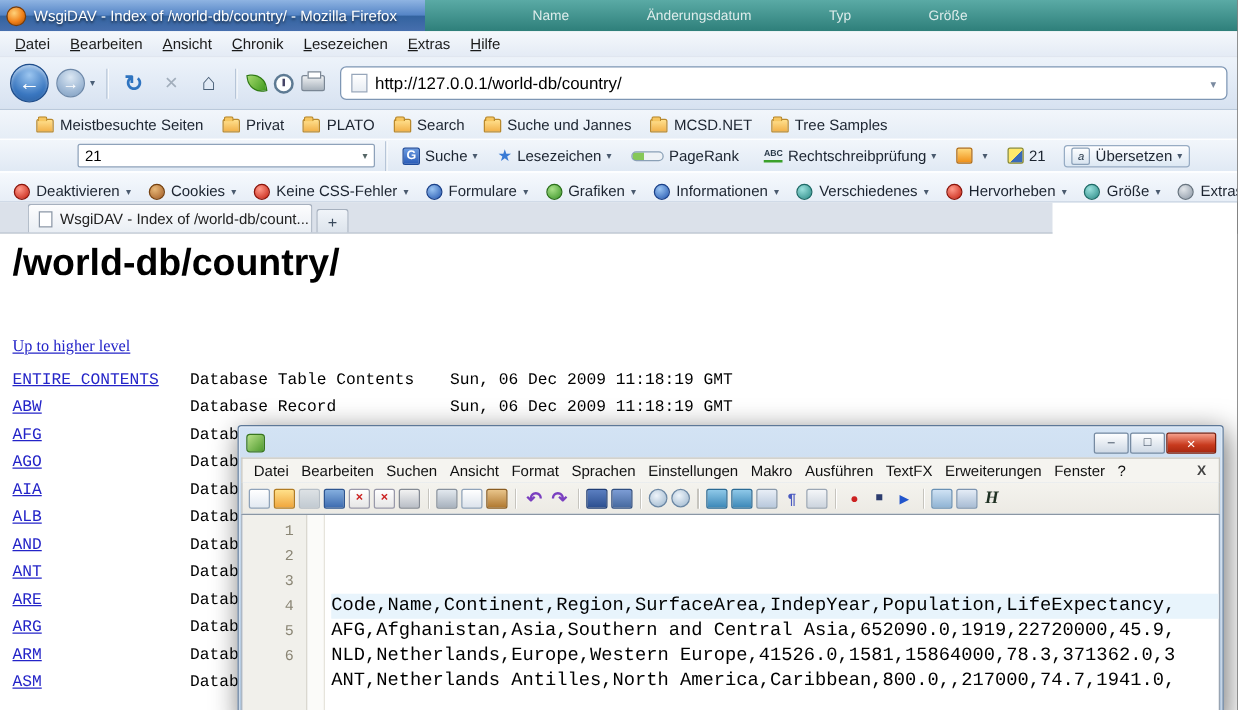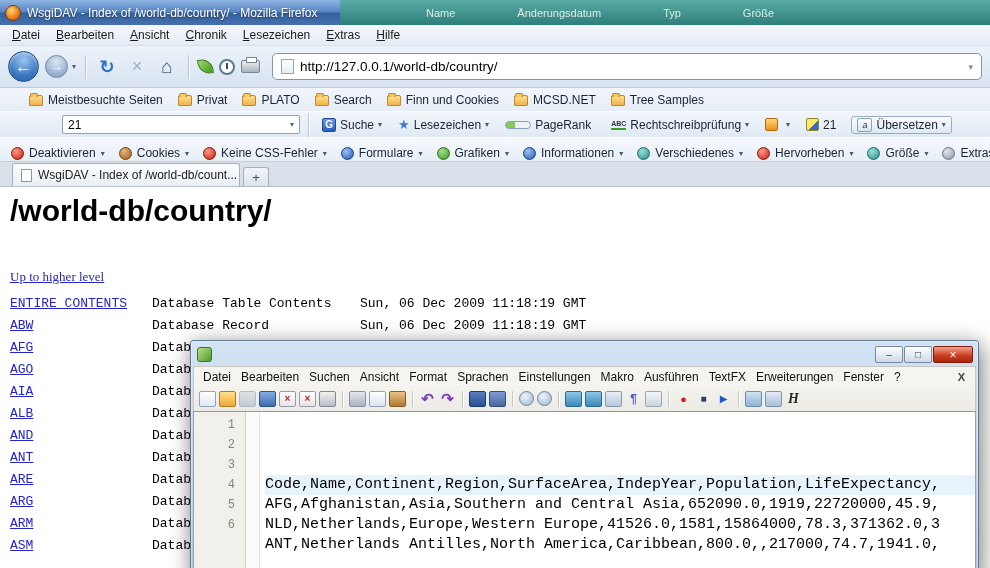--- a/index.html
+++ b/index.html
@@ -100,22 +100,22 @@
   .wd-ico { width:13px; height:13px; border-radius:50%; flex:0 0 auto; }
   .wc-red   { background:radial-gradient(circle at 35% 30%, #ff9a8a, #c41f10); border:1px solid #8a140a; }
   .wc-brown { background:radial-gradient(circle at 35% 30%, #e8b878, #a05a24); border:1px solid #74400f; }
   .wc-blue  { background:radial-gradient(circle at 35% 30%, #9ac4f2, #2457b0); border:1px solid #1a4088; }
   .wc-green { background:radial-gradient(circle at 35% 30%, #a8e088, #3a9428); border:1px solid #2a701a; }
   .wc-teal  { background:radial-gradient(circle at 35% 30%, #9ae0dc, #2a8a86); border:1px solid #1e6a66; }
   .wc-gray  { background:radial-gradient(circle at 35% 30%, #e2e6ea, #8a96a4); border:1px solid #68747f; }
   .wd-caret { font-size:8px; color:#4a5a6e; }
 
   
-  #tabbar { position:absolute; left:0; top:162px; width:990px; height:25px; background:#dbe1ea;
-    border-bottom:1px solid #b4bdc9; display:flex; align-items:flex-end; padding-left:12px; }
+  #tabbar { position:absolute; left:0; top:162px; width:842px; height:25px; background:#dbe1ea;
+    border-bottom:1px solid #b4bdc9; display:flex; align-items:flex-end; padding-left:22px; }
   #tab-active { width:228px; height:23px; background:linear-gradient(#fdfdfe,#e9eef4);
     border:1px solid #a6b0be; border-bottom:none; border-radius:3px 3px 0 0;
     display:flex; align-items:center; gap:6px; padding:0 8px; font-size:12px; color:#222; overflow:hidden; white-space:nowrap; }
   .doc-ico { width:11px; height:13px; background:#fff; border:1px solid #8a96a6; flex:0 0 auto; }
   #tab-new { width:26px; height:19px; margin-left:3px; background:linear-gradient(#f0f4f9,#dde4ec);
     border:1px solid #a6b0be; border-bottom:none; border-radius:3px 3px 0 0;
     display:flex; align-items:center; justify-content:center; font-size:13px; color:#3a4a5c; }
 
   
   #content { position:absolute; left:0; top:187px; width:990px; height:381px; background:#fff; }
@@ -264,21 +264,21 @@
         <span>PLATO</span>
       </span>
 
       <span class="bm">
         <span class="bm-ico icon-folder"></span>
         <span>Search</span>
       </span>
 
       <span class="bm">
         <span class="bm-ico icon-folder"></span>
-        <span>Finn und Cookies</span>
+        <span>Suche und Jannes</span>
       </span>
 
 
       <span class="bm">
         <span class="bm-ico icon-folder"></span>
         <span>MCSD.NET</span>
       </span>
 
 
       <span class="bm">

